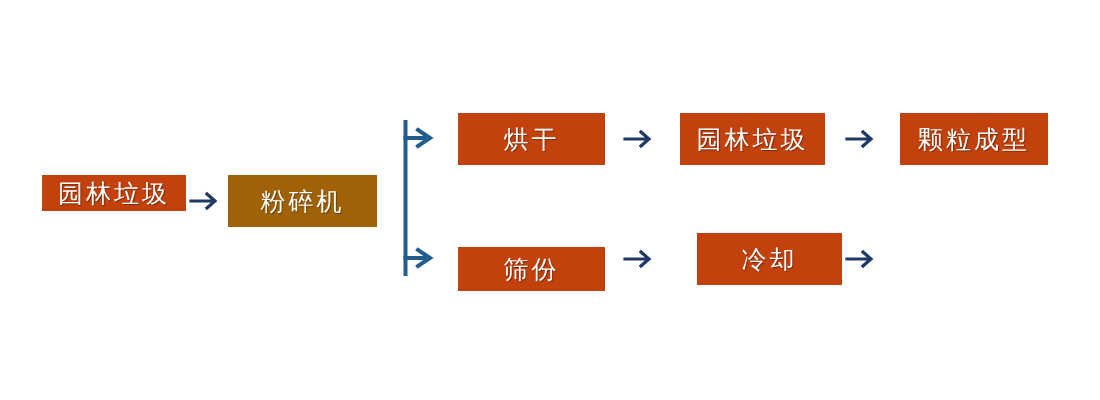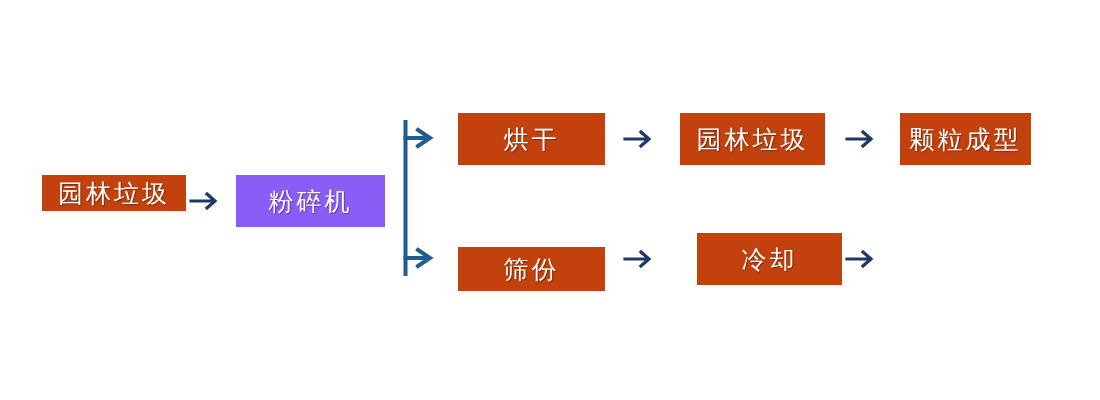--- a/index.html
+++ b/index.html
@@ -30,22 +30,21 @@
     letter-spacing: 3px;
     line-height: 1;
     text-shadow: 1px 1px 1px rgba(0,0,0,0.35);
     font-weight: 400;
     white-space: nowrap;
   }
   .node.blue {
     background: #c2410c;
   }
   .node.red {
-    background: #8b5cf6;
-    margin-left: 8px;
+    background: #a16207;
   }
   .arrow {
     position: absolute;
     color: #1F3864;
     display: flex;
     align-items: center;
     justify-content: center;
     line-height: 1;
     font-size: 30px;
     font-weight: bold;
@@ -97,21 +96,21 @@
   </div>
 
   <div class="node blue" style="left:680px; top:113px; width:145px; height:52px;">园林垃圾</div>
 
   <div class="arrow" style="left:846px; top:125px; width:32px; height:28px;">
     <svg width="32" height="24" viewBox="0 0 32 24" aria-hidden="true">
       <path d="M1 12 H23 M17 5 L25 12 L17 19" stroke="#1F3864" stroke-width="3.2" fill="none" stroke-linecap="square" stroke-linejoin="miter"></path>
     </svg>
   </div>
 
-  <div class="node blue" style="left:900px; top:113px; width:131px; height:52px;">颗粒成型</div>
+  <div class="node blue" style="left:900px; top:113px; width:148px; height:52px;">颗粒成型</div>
 
   <div class="node blue" style="left:458px; top:247px; width:147px; height:44px;">筛份</div>
 
   <div class="arrow" style="left:624px; top:245px; width:32px; height:28px;">
     <svg width="32" height="24" viewBox="0 0 32 24" aria-hidden="true">
       <path d="M1 12 H23 M17 5 L25 12 L17 19" stroke="#1F3864" stroke-width="3.2" fill="none" stroke-linecap="square" stroke-linejoin="miter"></path>
     </svg>
   </div>
 
   <div class="node blue" style="left:680px; top:233px; width:145px; height:52px;margin-left:17px;">冷却</div>

